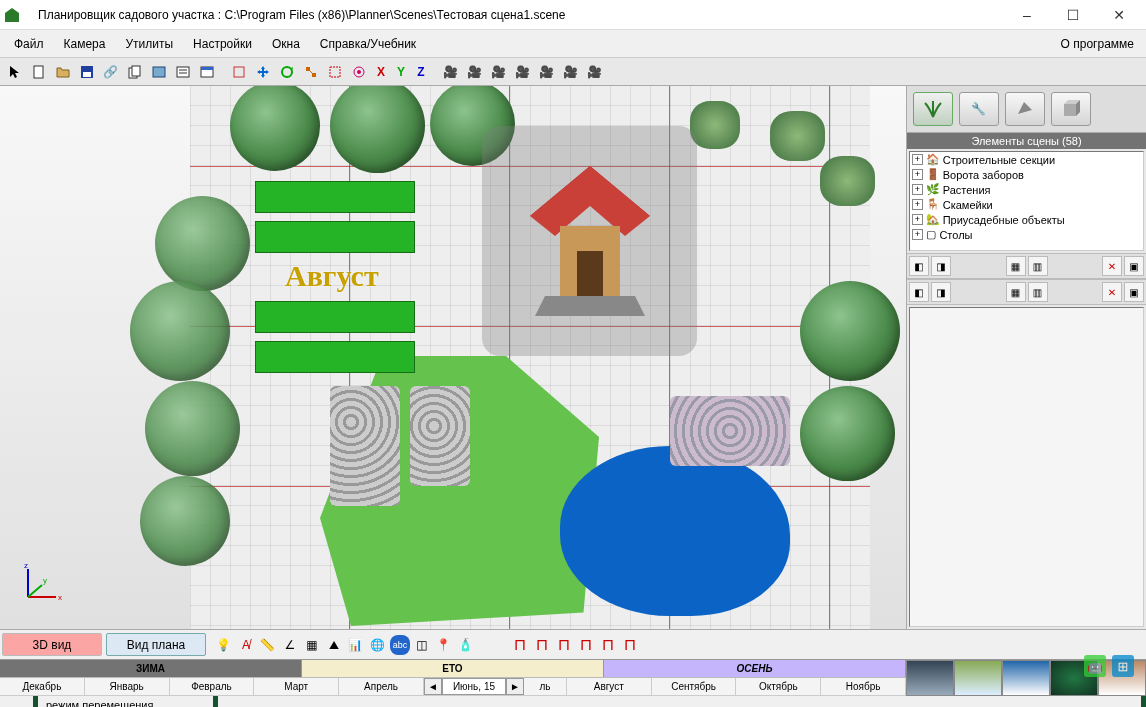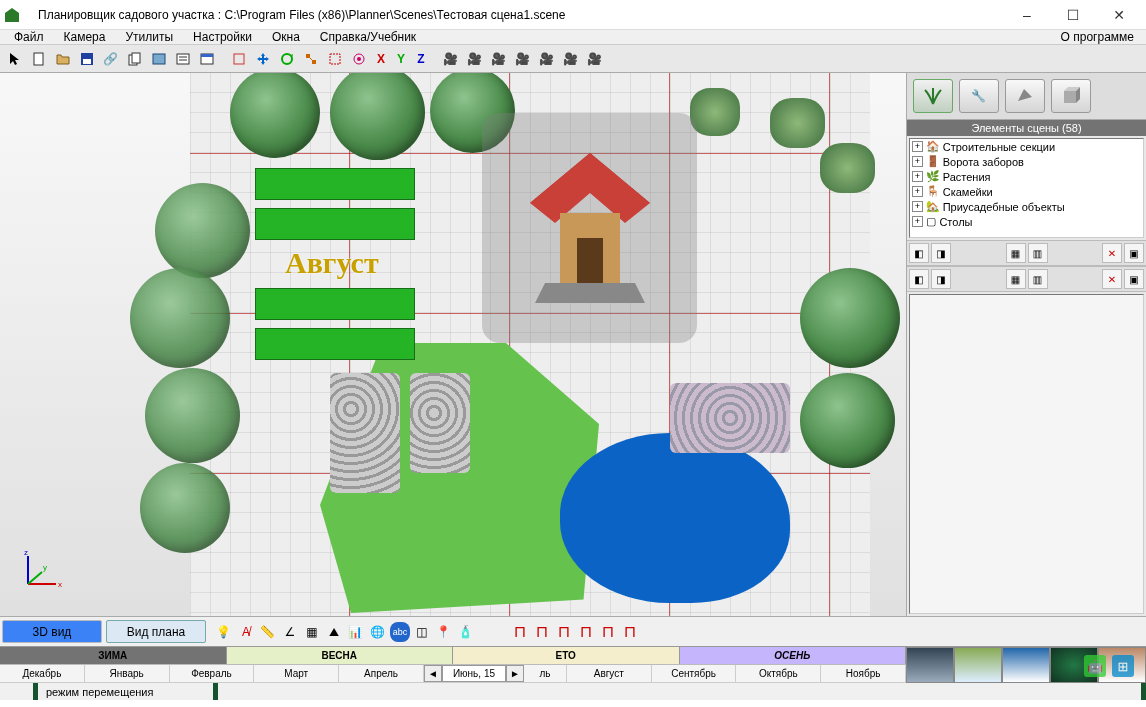--- a/index.html
+++ b/index.html
@@ -1,21 +1,21 @@
 <!DOCTYPE html>
 <html><head>
 <meta charset="utf-8">
 <style>
 * { box-sizing: border-box; margin: 0; padding: 0; font-family: "Segoe UI", Tahoma, sans-serif; }
 body { background: #fff; width: 1146px; height: 707px; overflow: hidden; font-size: 12px; color: #000; }
 .titlebar { height: 30px; background: #fff; display: flex; align-items: center; padding: 0 4px; border-bottom: 1px solid #ddd; }
 .titlebar .app-icon { width: 16px; height: 16px; margin-right: 6px; }
 .titlebar .title { flex: 1; font-size: 12px; color: #000; margin-left: 12px; }
 .titlebar .winbtn { width: 46px; height: 30px; display: flex; align-items: center; justify-content: center; font-size: 14px; color: #333; }
-.menubar { height: 15px; background: #f0f0f0; display: flex; align-items: center; padding: 4px 4px; font-size: 12px; border-bottom: 1px solid #ccc; position: relative; }
+.menubar { height: 28px; background: #f0f0f0; display: flex; align-items: center; padding: 4px 4px; font-size: 12px; border-bottom: 1px solid #ccc; position: relative; }
 .menubar .menu-item { padding: 2px 10px; cursor: default; }
 .menubar .about { margin-left: auto; padding-right: 8px; }
 .toolbar { height: 28px; background: #e8e8e8; border-bottom: 1px solid #aaa; display: flex; align-items: center; padding: 2px 4px; gap: 2px; }
 .tb-btn { width: 22px; height: 22px; border: 1px solid transparent; display: flex; align-items: center; justify-content: center; font-size: 12px; background: transparent; border-radius: 2px; }
 .tb-sep { width: 6px; }
 .tb-axis { width: 18px; height: 18px; font-weight: bold; font-size: 12px; display: flex; align-items: center; justify-content: center; }
 .tb-axis.x { color: #c00; } .tb-axis.y { color: #0a0; } .tb-axis.z { color: #00c; }
 
 .main { display: flex; height: calc(100% - 30px - 22px - 28px - 18px - 18px - 30px - 18px); }
 .canvas-wrap { flex: 1; background: #fff; position: relative; overflow: hidden; }
@@ -44,21 +44,21 @@
 .panel-header { background: #737373; color: #fff; font-size: 11px; text-align: center; padding: 2px; }
 .tree-view { flex: 0 0 100px; background: #fff; border: 1px inset #ccc; margin: 2px; overflow: auto; font-size: 11px; }
 .tree-row { display: flex; align-items: center; gap: 3px; padding: 1px 2px; white-space: nowrap; }
 .tree-exp { width: 11px; height: 11px; border: 1px solid #888; font-size: 9px; line-height: 9px; text-align: center; background: #fff; }
 .mini-toolbar { display: flex; gap: 2px; padding: 2px; background: #e0e0e0; border-top: 1px solid #bbb; border-bottom: 1px solid #bbb; }
 .mini-btn { width: 20px; height: 20px; border: 1px solid #bbb; background: #f5f5f5; display: flex; align-items: center; justify-content: center; font-size: 10px; }
 .mini-spacer { flex: 1; }
 .panel-fill { flex: 1; background: #f5f5f5; margin: 2px; border: 1px inset #ccc; }
 
 .view-tabs { height: 30px; display: flex; align-items: stretch; border-top: 1px solid #aaa; background: #f0f0f0; }
-.view-tab { width: 100px; border: 1px solid #bbb; margin: 3px 2px; display: flex; align-items: center; justify-content: center; font-size: 12px; background: #3b82f6; border-radius: 2px; }
+.view-tab { width: 100px; border: 1px solid #bbb; margin: 3px 2px; display: flex; align-items: center; justify-content: center; font-size: 12px; background: #fca5a5; border-radius: 2px; }
 .view-tab.active { background: #dce8f4; border-color: #7aa; }
 .bottom-toolbar { flex: 1; display: flex; align-items: center; gap: 2px; padding: 0 6px; }
 .bt-btn { width: 20px; height: 20px; display: flex; align-items: center; justify-content: center; font-size: 12px; }
 .magnet { color: #c00; font-size: 16px; }
 
 .season-bar { height: 18px; display: flex; border-top: 1px solid #999; font-size: 10px; }
 .season { text-align: center; border-right: 1px solid #999; font-weight: bold; display: flex; align-items: center; justify-content: center; }
 .season.winter { background: #737373; flex: 3; }
 .season.spring { background: #e6f0c8; flex: 3; position: relative; }
 .season.summer { background: #f4eecc; flex: 3; }
@@ -348,21 +348,20 @@
     <div class="bt-btn magnet">⊓</div>
     <div class="bt-btn magnet">⊓</div>
     <div class="bt-btn magnet">⊓</div>
     <div class="bt-btn magnet">⊓</div>
     <div class="bt-btn magnet">⊓</div>
   </div>
 </div>
 
 <div class="season-bar">
   <div class="season winter">ЗИМА</div>
-  <div class="season spring">ВЕСНА</div>
   <div class="season summer">ЕТО</div>
   <div class="season autumn">ОСЕНЬ</div>
   <div class="thumbs">
     <div class="thumb" style="background:linear-gradient(#345,#9ab);"></div>
     <div class="thumb" style="background:linear-gradient(#8a5,#def);"></div>
     <div class="thumb" style="background:linear-gradient(#26a,#fff);"></div>
     <div class="thumb" style="background:radial-gradient(#274,#132);"></div>
     <div class="thumb" style="background:linear-gradient(#b86,#fff);"></div>
   </div>
 </div>

